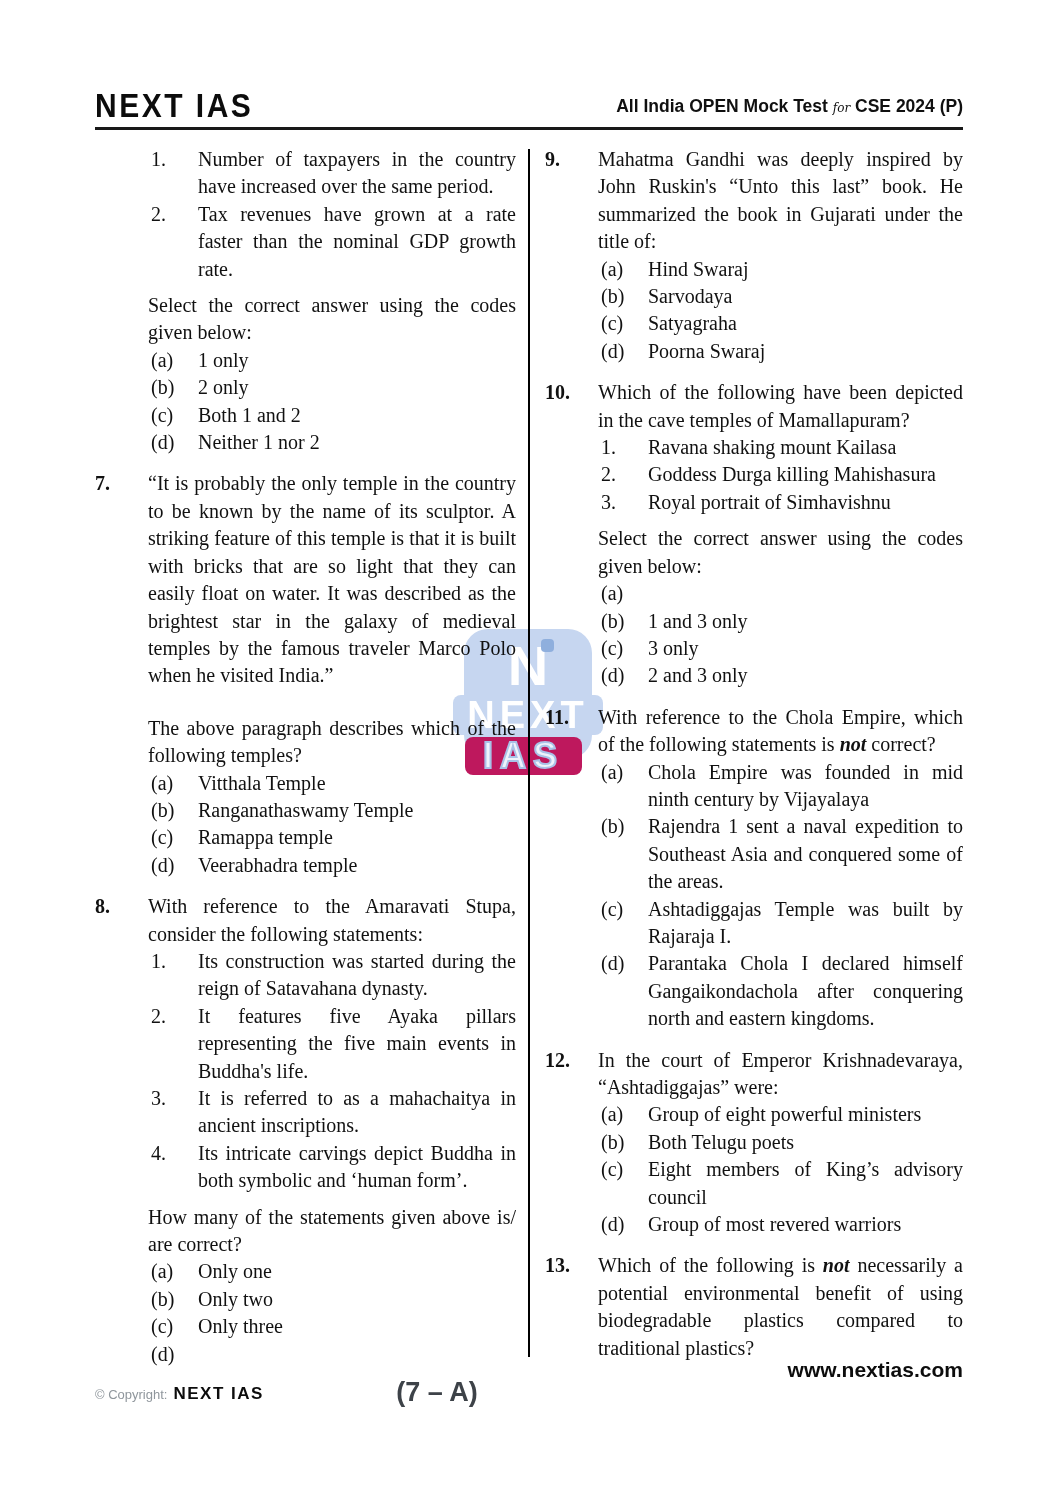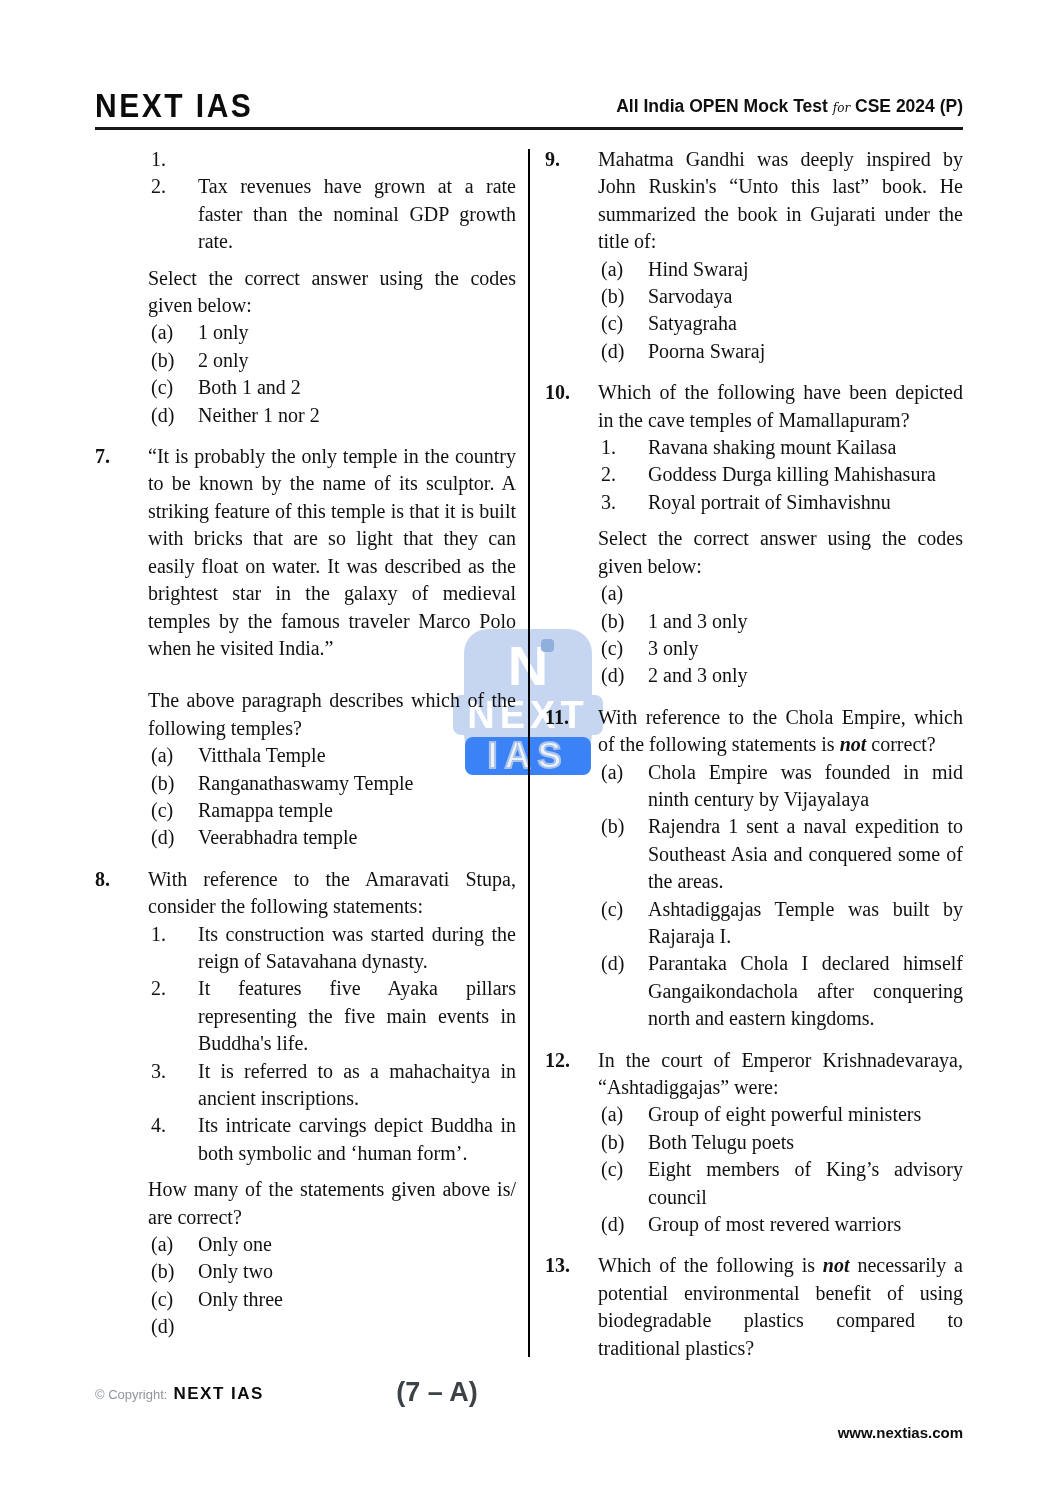--- a/index.html
+++ b/index.html
@@ -22,21 +22,21 @@
   .hdr-title .script{font-family:"DejaVu Serif", serif;font-style:italic;font-weight:400;font-size:12px;}
   .hdr-rule{position:absolute;left:95px;width:868px;top:127px;height:2.5px;background:#181818;}
   
   .wm{position:absolute;left:461px;top:629px;width:134px;z-index:0;
       font-family:"Liberation Sans", sans-serif;text-align:center;}
   .wm-square{position:absolute;left:3px;top:0;width:128px;height:130px;background:#c6d6f0;border-radius:24px;}
   .wm-dot{position:absolute;left:80px;top:10px;width:13px;height:13px;border-radius:4px;background:#8fafdd;}
   .wm-n{position:absolute;left:0;top:4px;width:134px;font-size:56px;font-weight:900;color:#ffffff;}
   .wm-next{position:absolute;left:-8px;top:66px;width:150px;background:#c6d6f0;border-radius:8px;
            font-size:38px;line-height:40px;font-weight:700;color:#ffffff;letter-spacing:5px;}
-  .wm-ias{position:absolute;left:4px;top:108px;width:126px;background:#3b82f6;border-radius:8px;
+  .wm-ias{position:absolute;left:4px;top:108px;width:117px;background:#be185d;border-radius:8px;
           font-size:36px;line-height:38px;font-weight:900;color:#eef3fb;letter-spacing:7px;
           -webkit-text-stroke:2px #a9c2e7;}
   
   .vline{position:absolute;left:528px;top:149px;width:2.4px;height:1208px;background:#000;z-index:2;}
   .col{position:absolute;top:146px;font-size:20px;line-height:27.4px;z-index:1;}
   .col-left{left:95px;width:421px;}
   .col-right{left:545px;width:418px;}
   .q{display:flex;margin-bottom:14px;}
   .qn{flex:0 0 53px;font-weight:700;}
   .qb{flex:1;min-width:0;}
@@ -46,22 +46,22 @@
   .row{display:flex;}
   .rl{flex:0 0 47px;padding-left:3px;}
   .rt{flex:1;min-width:0;text-align:justify;}
   .bi{font-weight:700;font-style:italic;}
   
   .ftr-copy{position:absolute;left:95px;top:1384px;font-family:"Liberation Sans", sans-serif;
             font-size:13px;color:#8f969c;white-space:nowrap;}
   .ftr-copy .flogo{font-weight:900;font-size:17px;color:#0c0c0c;letter-spacing:1.5px;margin-left:6px;}
   .ftr-page{position:absolute;left:0;top:1377px;width:874px;text-align:center;
             font-family:"Liberation Sans", sans-serif;font-weight:700;font-size:27px;color:#3d4248;}
-  .ftr-site{position:absolute;right:95px;top:1424px;font-family:"Liberation Sans", sans-serif;
-            font-weight:700;font-size:15px;color:#0c0c0c;}
+  .ftr-site{position:absolute;right:95px;top:1358px;font-family:"Liberation Sans", sans-serif;
+            font-weight:700;font-size:21px;color:#0c0c0c;}
 </style>
 </head>
 <body>
 
 <div class="hdr-logo">NEXT IAS</div>
 <div class="hdr-title"><span>All India OPEN Mock Test </span><span class="script">for</span><span> CSE 2024 (P)</span></div>
 <div class="hdr-rule"></div>
 
 <div class="wm">
   <div class="wm-square"></div>
@@ -74,20 +74,21 @@
 <div class="vline"></div>
 
 <div class="col col-left">
 
   <div class="q">
     <div class="qn"></div>
     <div class="qb">
       <div class="stmts">
         <div class="row">
           <div class="rl">1.</div>
+          <div class="rt">Number of taxpayers in the country have increased over the same period.</div>
         </div>
         <div class="row">
           <div class="rl">2.</div>
           <div class="rt">Tax revenues have grown at a rate faster than the nominal GDP growth rate.</div>
         </div>
       </div>
       <div class="p sel">Select the correct answer using the codes given below:</div>
       <div class="opts">
         <div class="row">
           <div class="rl">(a)</div>

